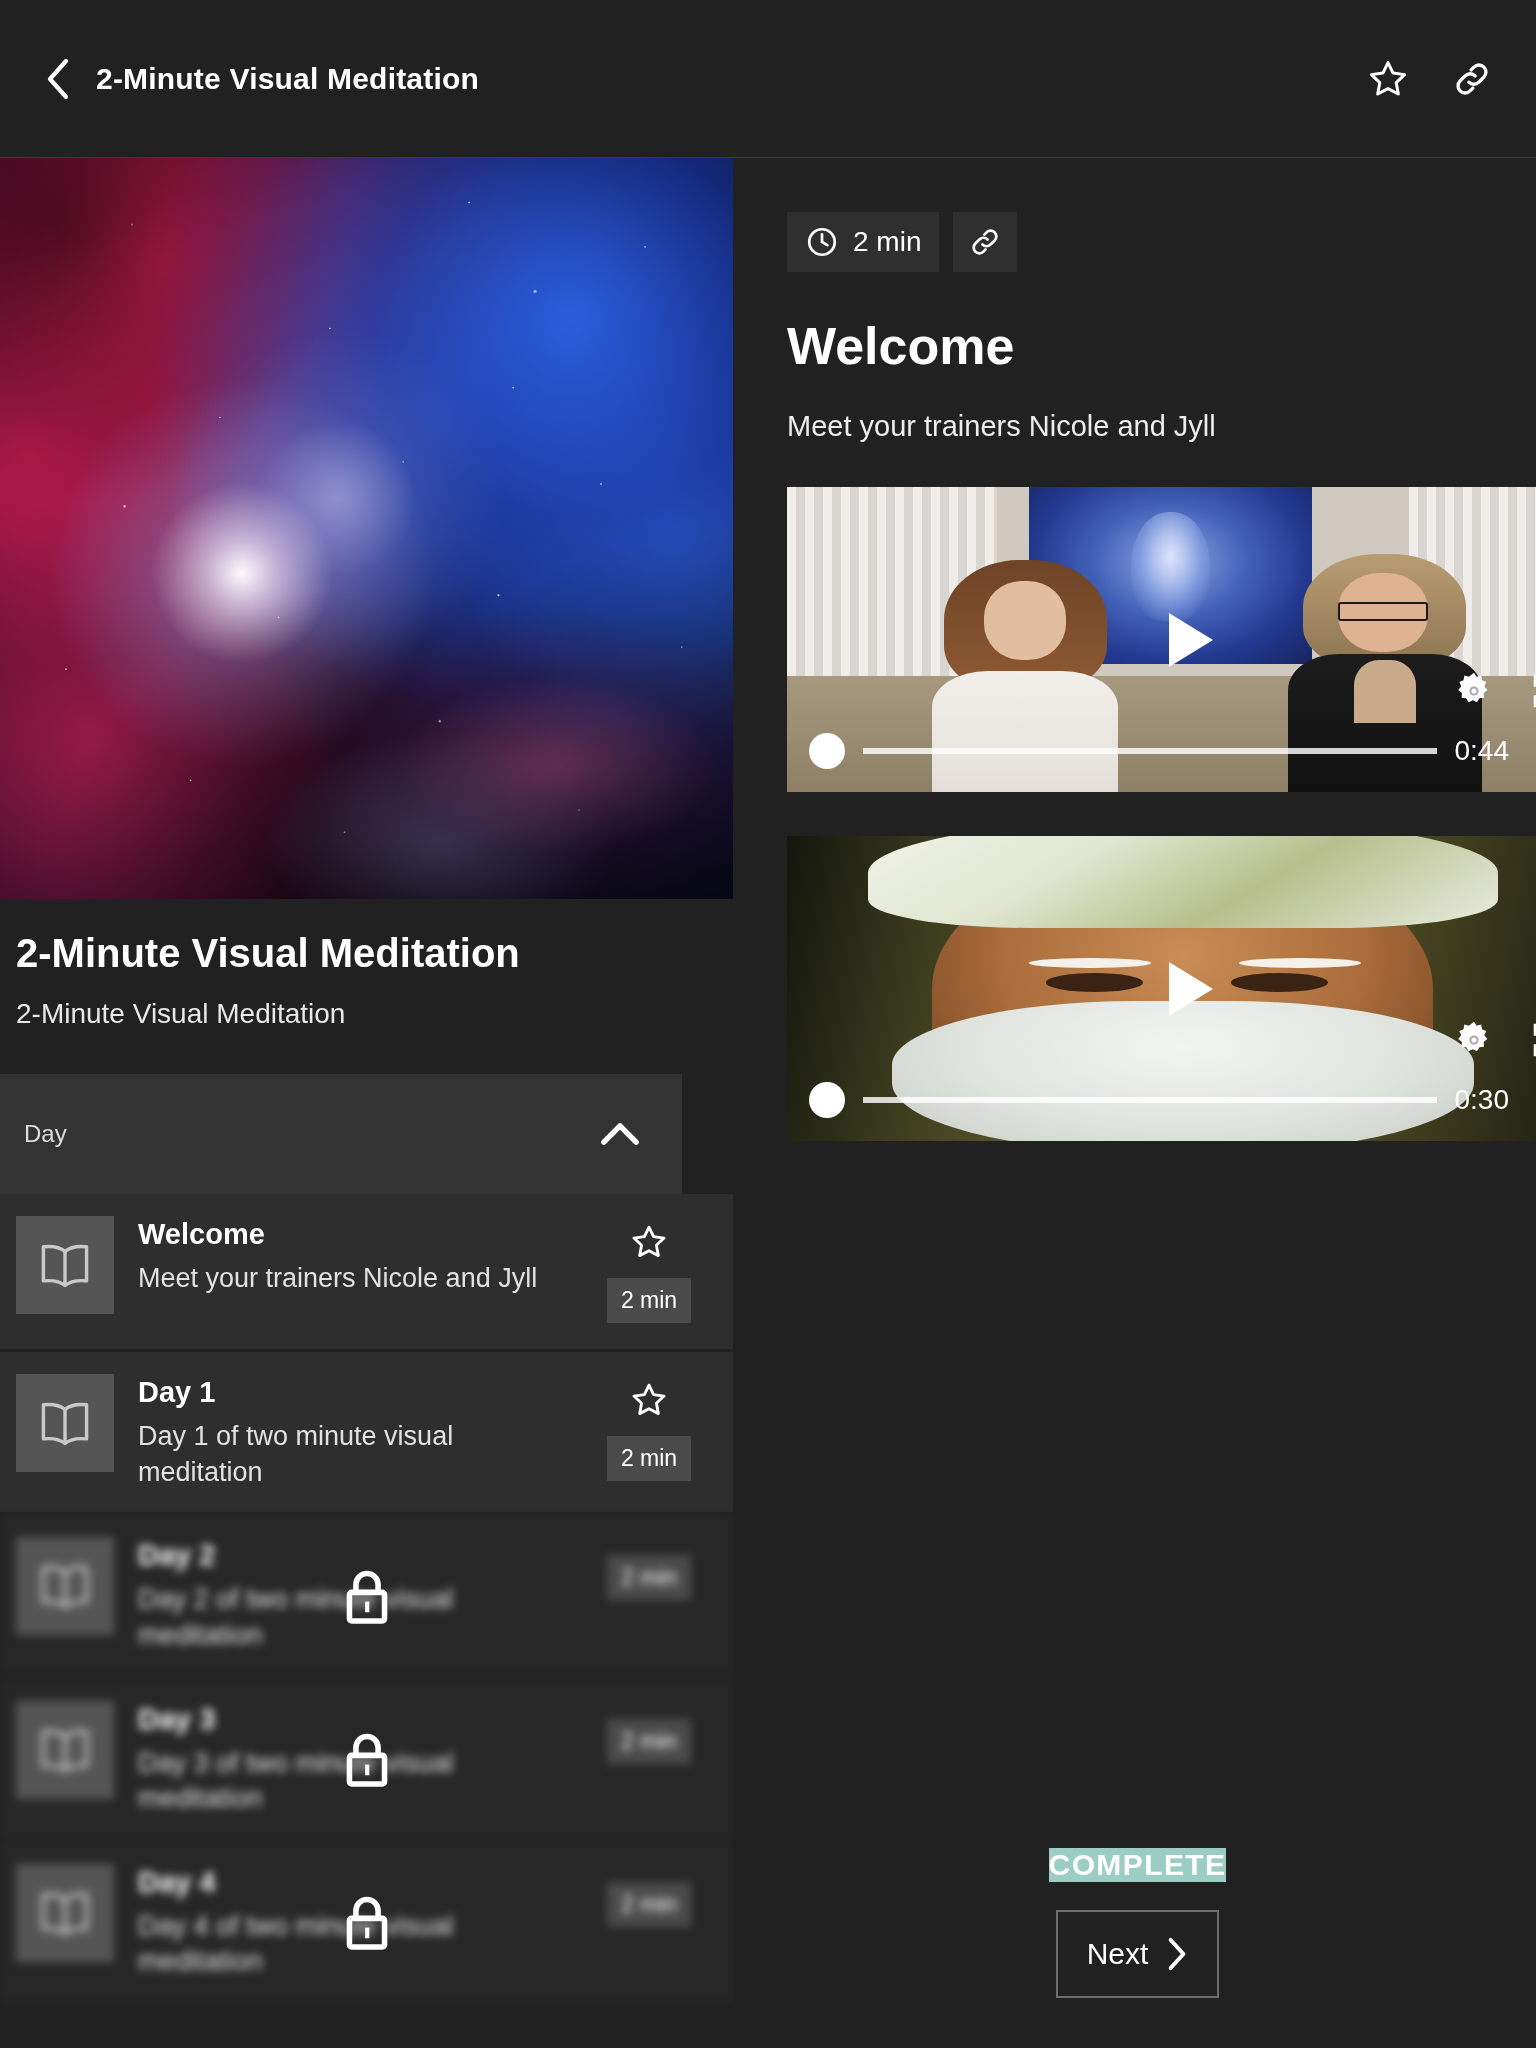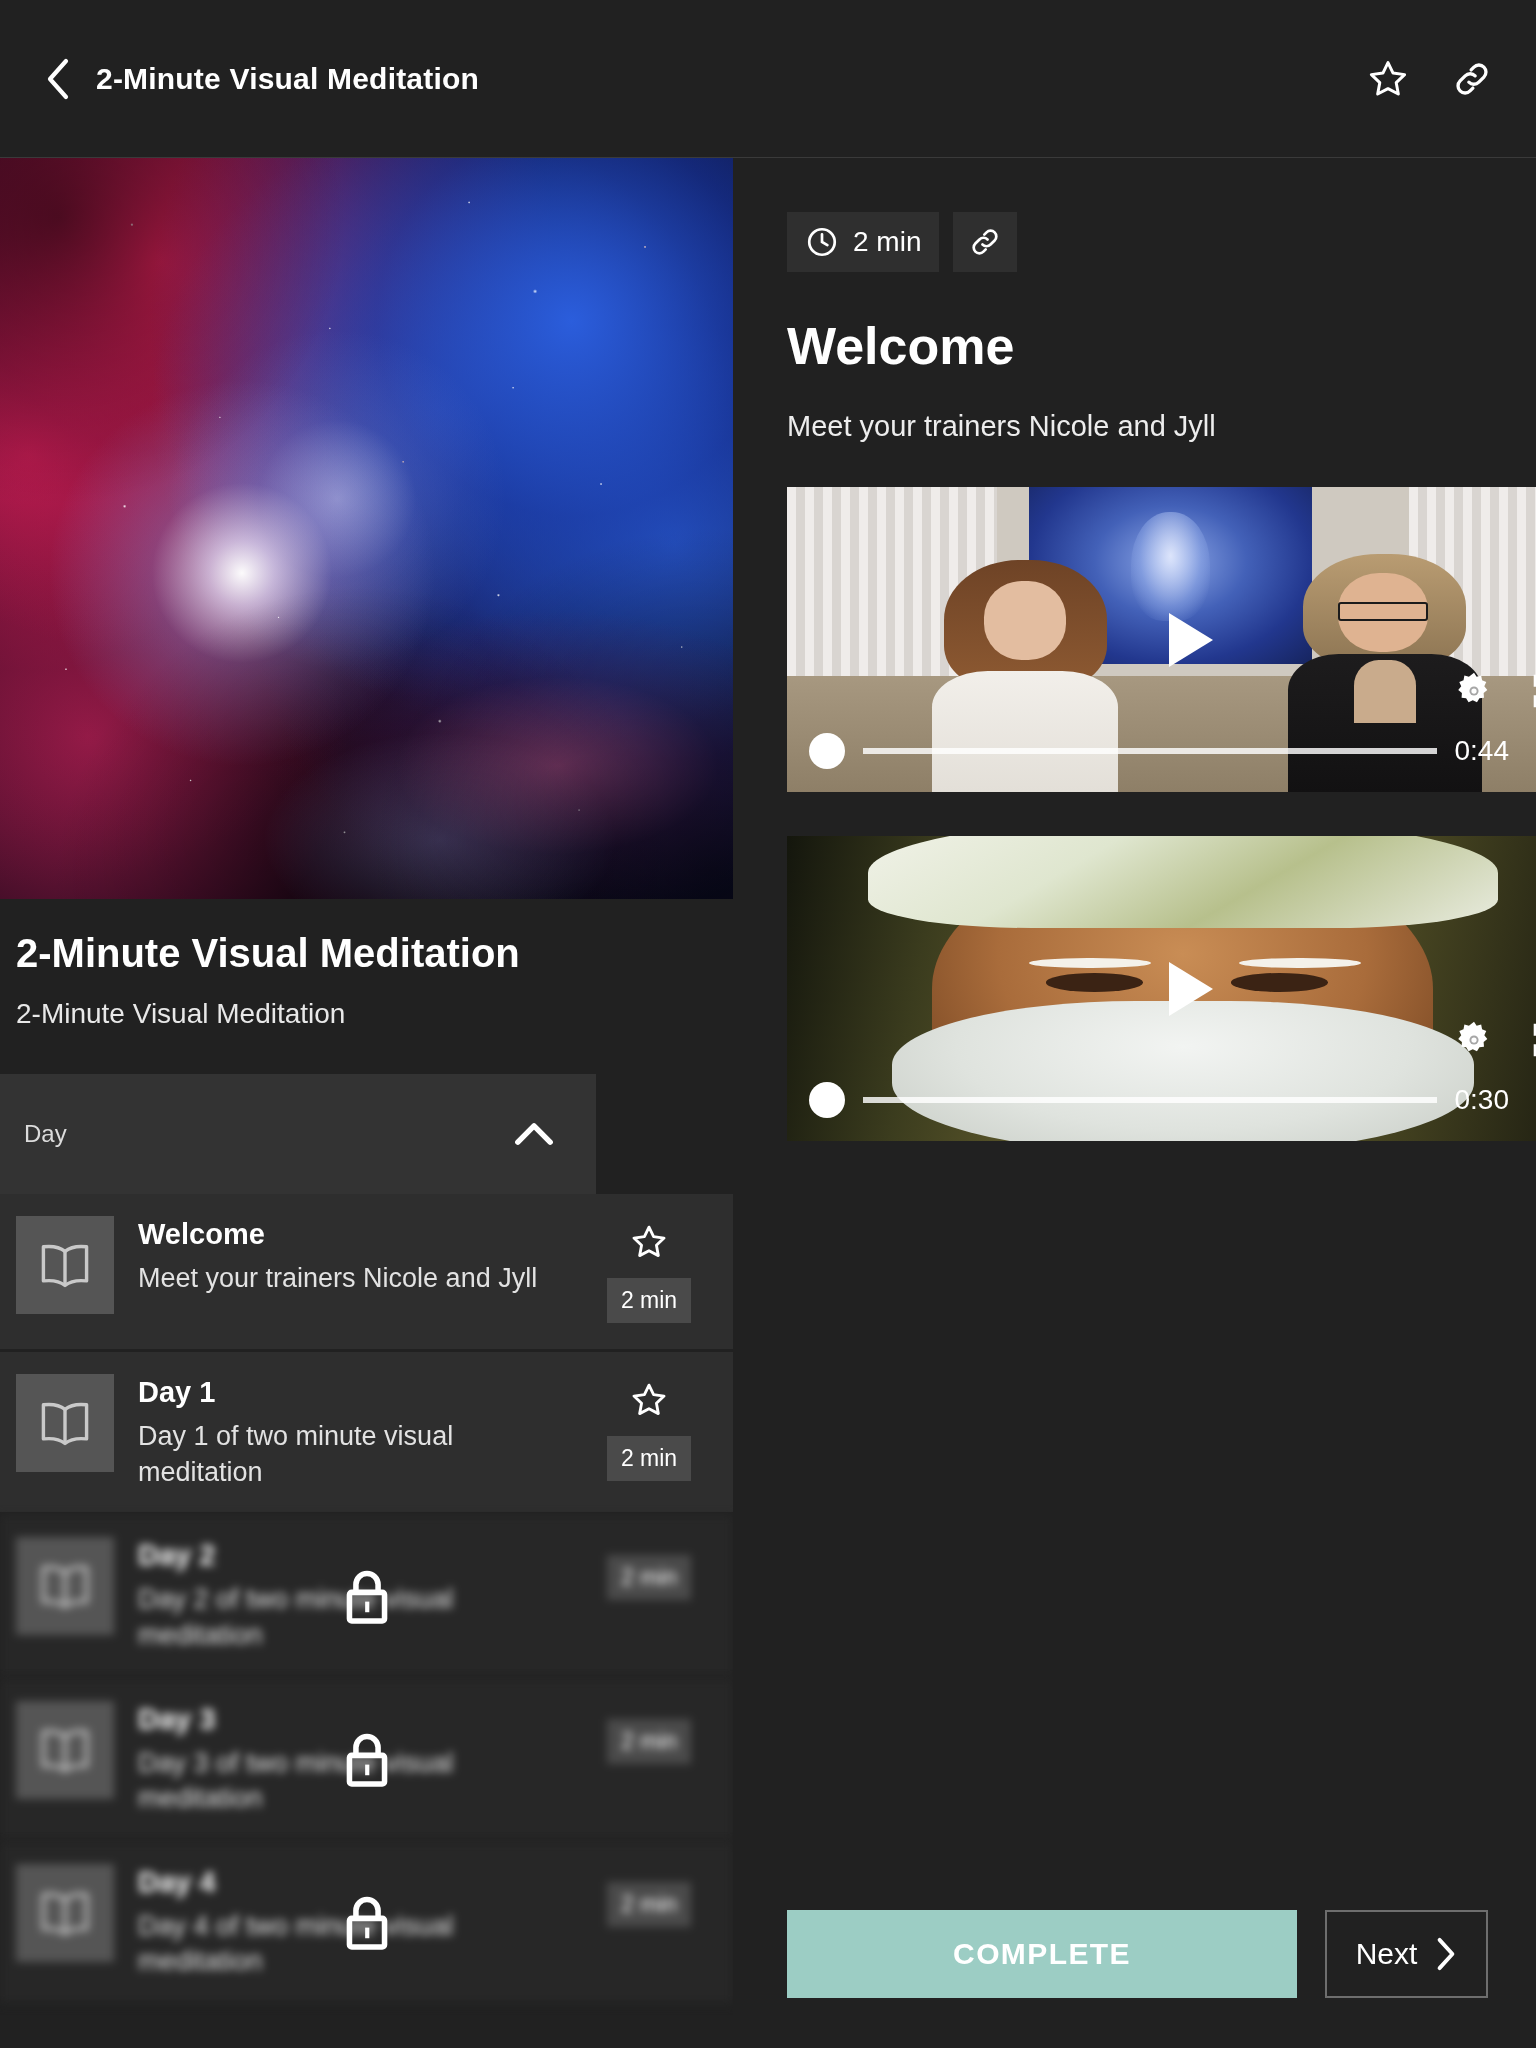--- a/index.html
+++ b/index.html
@@ -71,21 +71,21 @@
       radial-gradient(1.4px 1.4px at 47% 91%, #fff, transparent),
       radial-gradient(1.1px 1.1px at 79% 88%, #fff, transparent),
       radial-gradient(1.3px 1.3px at 9% 69%, #fff, transparent),
       radial-gradient(1.2px 1.2px at 70% 31%, #fff, transparent);
   }
 
   .course-title { font-size:40px; font-weight:bold; padding:32px 0 0 0; margin-left:-6px; }
   .course-sub { font-size:28px; color:#e8e8e8; padding:22px 0 44px 0; margin-left:-6px; font-weight:normal; }
 
   .accordion {
-    width:596px; background:#333333;
+    width:682px; background:#333333;
     padding:32px 34px 32px 24px;
     display:flex; align-items:center; cursor:pointer;
   }
   .acc-text { flex:1; }
   .acc-day { font-size:24px; color:#dcdcdc; font-weight:normal; }
   .acc-name { font-size:30px; font-weight:bold; margin-top:7px; }
   .acc-chevron { width:56px; height:56px; display:flex; align-items:center; justify-content:center; }
 
   .lessons { width:733px; }
   .lesson {
@@ -153,21 +153,21 @@
 
   .play { position:absolute; left:50%; top:50%; transform:translate(-50%,-50%); width:0; height:0;
           border-left:44px solid #fff; border-top:27px solid transparent; border-bottom:27px solid transparent; }
   .v-ctrls-top { position:absolute; right:22px; bottom:78px; display:flex; align-items:center; gap:30px; }
   .v-ctrls-bot { position:absolute; left:22px; right:22px; bottom:18px; display:flex; align-items:center; gap:18px; }
   .knob { width:36px; height:36px; border-radius:50%; background:#fff; flex:0 0 36px; cursor:pointer; }
   .track { flex:1; height:6px; background:rgba(255,255,255,.82); }
   .vtime { font-size:28px; font-weight:normal; }
   .vicon { width:46px; height:46px; display:flex; align-items:center; justify-content:center; cursor:pointer; }
 
-  .footer { margin-top:auto; display:flex; align-items:center; gap:28px; padding:0 0 50px 0; }
+  .footer { margin-top:auto; display:flex; align-items:center; gap:28px; padding:0 0 50px 0;flex-direction:column; }
   .btn-complete { flex:1; max-width:660px; height:88px; background:#9ccdc4; color:#fff;
     font-size:30px; font-weight:bold; letter-spacing:1.4px; display:flex; align-items:center; justify-content:center; cursor:pointer; border:none; }
   .btn-next { width:163px; height:88px; border:2px solid #6e6e6e; background:transparent; color:#fff;
     font-size:30px; display:flex; align-items:center; justify-content:center; gap:18px; cursor:pointer; }
 </style>
 </head>
 <body>
 
 <div class="app">
 

